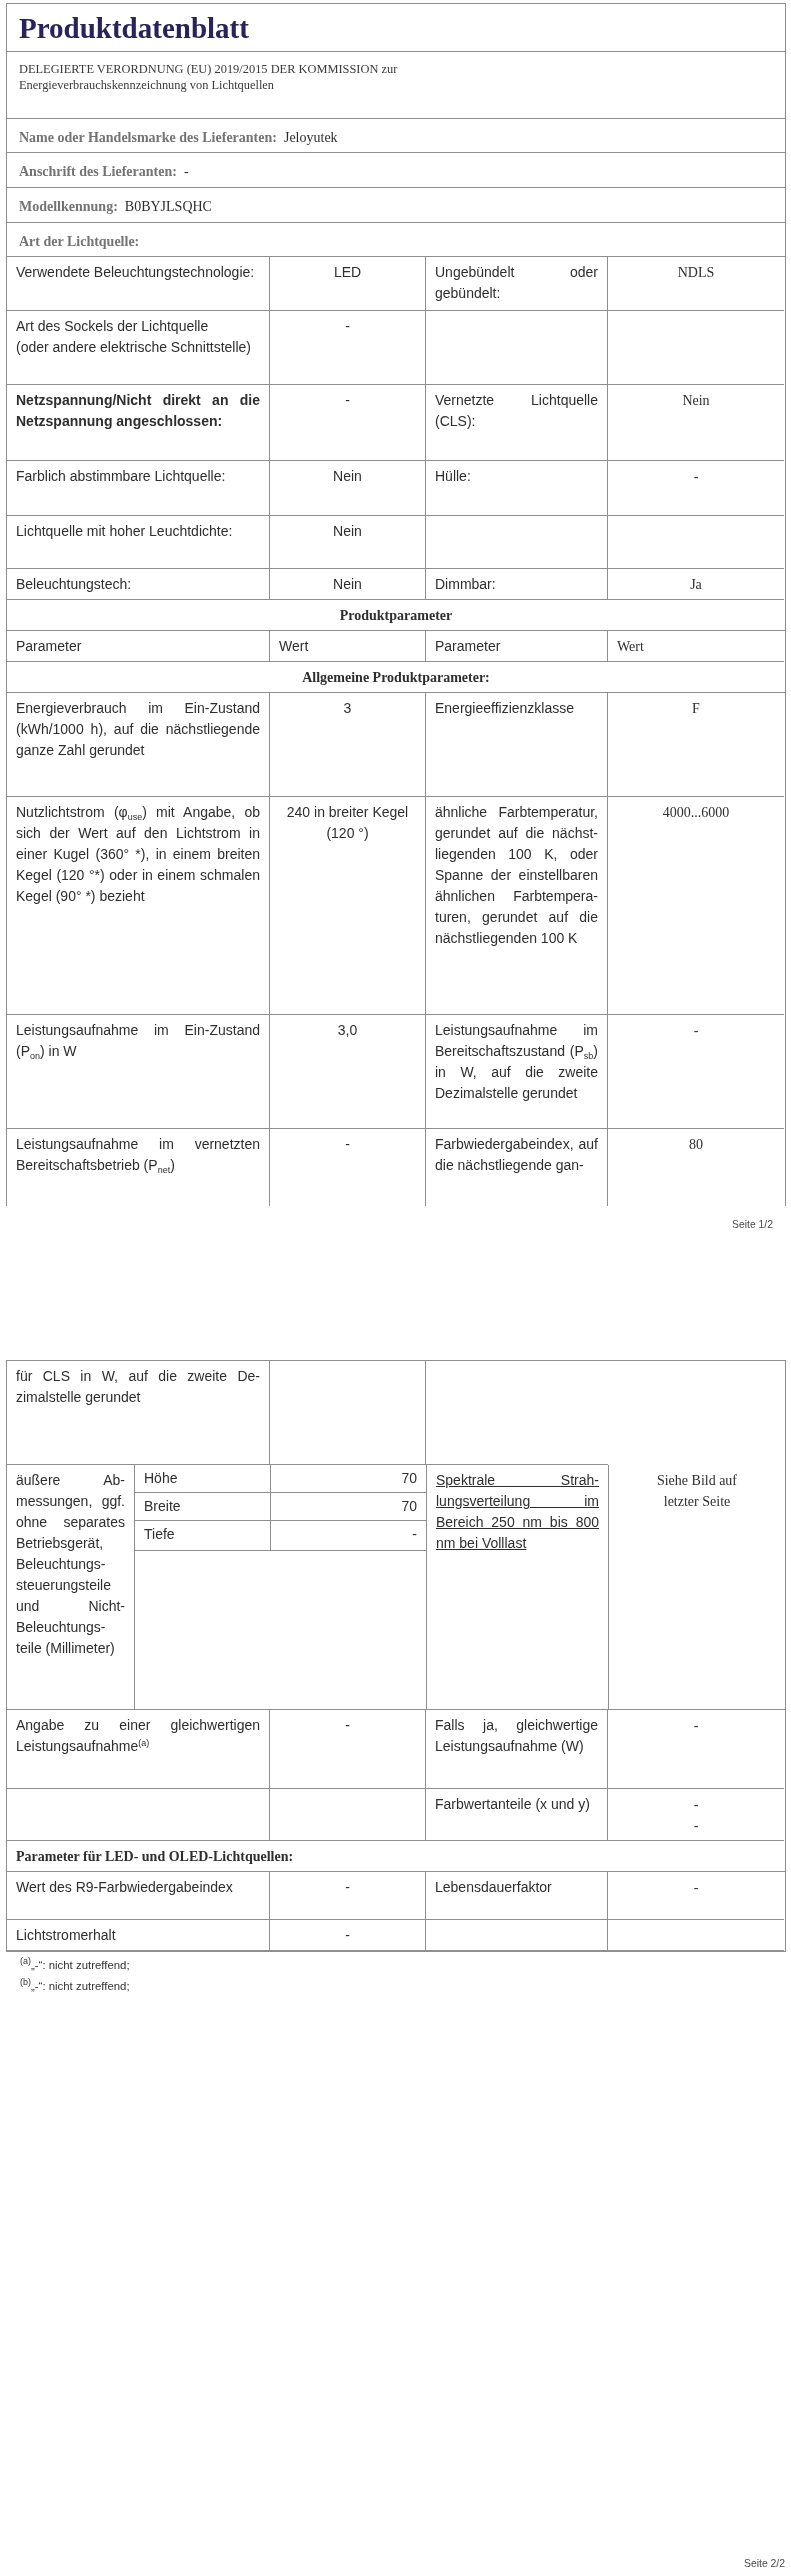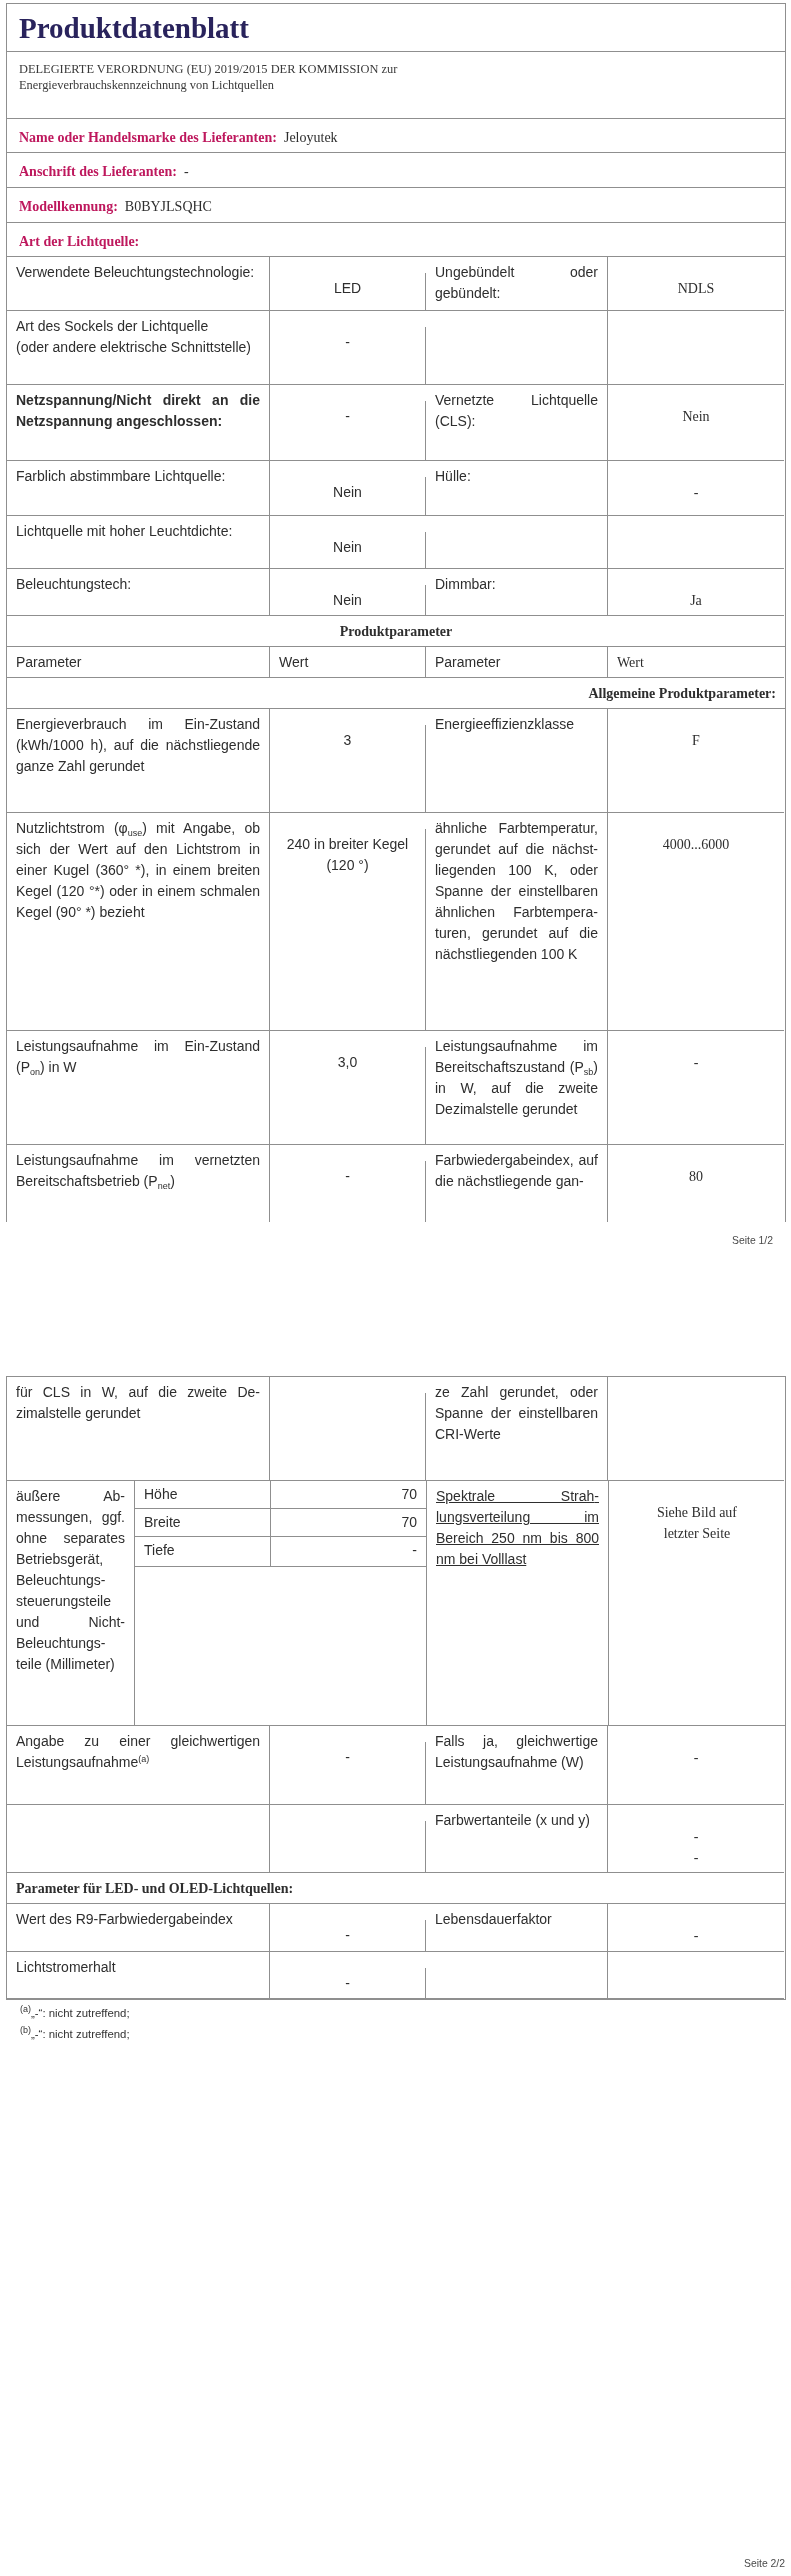--- a/index.html
+++ b/index.html
@@ -28,36 +28,36 @@
     border-bottom: 1px solid #8f8f8f;
     padding: 5px 9px 4px 9px;
     font-size: 14px;
     line-height: 21px;
     overflow: hidden;
   }
   .grid-row > .cell:last-child, .cell.no-r { border-right: none; font-family: Liberation Serif, serif; }
   .tbl-p1 .grid-row.cut > .cell { border-bottom: none; }
   .grid-row.cut { height: 77px; overflow: hidden; }
   .lbl { text-align: justify; white-space: pre-line; }
-  .val { text-align: center; white-space: pre-line; margin-top: 16px; }
+  .val { text-align: center; white-space: pre-line; }
   .title-cell { padding: 6px 12px 4px 12px; }
   .title-cell h1 { font-size: 29px; line-height: 37px; font-weight: bold; color: #29235c; letter-spacing: 0px; }
   .reg-cell { padding: 9px 12px 6px 12px; font-size: 12.4px; line-height: 16px; color: #3a3a3a; white-space: pre-line; }
   .kv-cell { padding: 8px 12px 4px 12px; }
-  .kv-cell b { font-weight: bold; color: #be185d; }
+  .kv-cell b { font-weight: bold; color: #737373; }
   .kv-cell .v { margin-left: 7px; }
   .hdr-center { text-align: center; font-weight: bold; }
   .hdr-left { font-weight: bold; }
   sub.s { font-size: 9px; line-height: 0; vertical-align: -3px; }
   sup.s { font-size: 9px; line-height: 0; vertical-align: 5px; }
   .mh34 { min-height: 34px; } .mh35 { min-height: 35px; } .mh33 { min-height: 33px; }
   .mh47 { min-height: 47px; } .mh68 { min-height: 67px; }
   .mh55 { min-height: 54px; } .mh75 { min-height: 74px; } .mh77 { min-height: 76px; font-weight: bold; }
   .mh56 { min-height: 55px; } .mh54 { min-height: 53px; } .mh28 { min-height: 28px; }
-  .mh30 { min-height: 30px; } .mh27 { min-height: 27px; text-align: right; } .mh105 { min-height: 104px; }
+  .mh30 { min-height: 30px; } .mh27 { min-height: 27px; } .mh105 { min-height: 104px; }
   .mh220 { min-height: 218px; } .mh115 { min-height: 114px; }
   .mh248 { min-height: 245px; } .mh80 { min-height: 79px; } .mh49 { min-height: 48px; }
   .mh48 { min-height: 48px; } .mh31 { min-height: 31px; }
   .page-num { text-align: right; font-size: 10.4px; color: #4a4a4a; padding-right: 19px; margin-top: 13px; }
   .page-num-2 { position: absolute; right: 7px; bottom: 7px; font-size: 10.4px; color: #4a4a4a; }
   .footnotes { margin: 7px 0 0 20px; font-size: 11.4px; color: #333; }
   .footnotes .fn { margin-bottom: 9px; }
   .dims-sub-lbl { padding: 3px 9px; }
   .dims-sub-val { padding: 3px 9px; text-align: right; }
   .dims-label-cell { grid-row: 1 / 5; grid-column: 1; }
@@ -195,21 +195,20 @@
 
   </div>
 
   <div class="page-num">Seite 1/2</div>
 
   <div class="tbl tbl-p2">
 
     <div class="grid-row">
       <div class="cell lbl mh105">für CLS in W, auf die zweite De­zimalstelle gerundet</div>
       <div class="cell val"></div>
-      <div class="cell lbl">ze Zahl gerundet, oder Spanne der ein­stellbaren CRI-Wer­te</div>
       <div class="cell val"></div>
     </div>
 
     <div class="grid-row nested mh248">
       <div class="cell lbl dims-label-cell">äußere Ab­messungen, ggf. ohne se­parates Be­triebsgerät, Beleuchtungs­steuerungstei­le und Nicht-Beleuchtungs­teile (Millime­ter)</div>
       <div class="cell dims-sub-lbl">Höhe</div>
       <div class="cell dims-sub-val">70</div>
       <div class="cell dims-sub-lbl">Breite</div>
       <div class="cell dims-sub-val">70</div>
       <div class="cell dims-sub-lbl">Tiefe</div>

